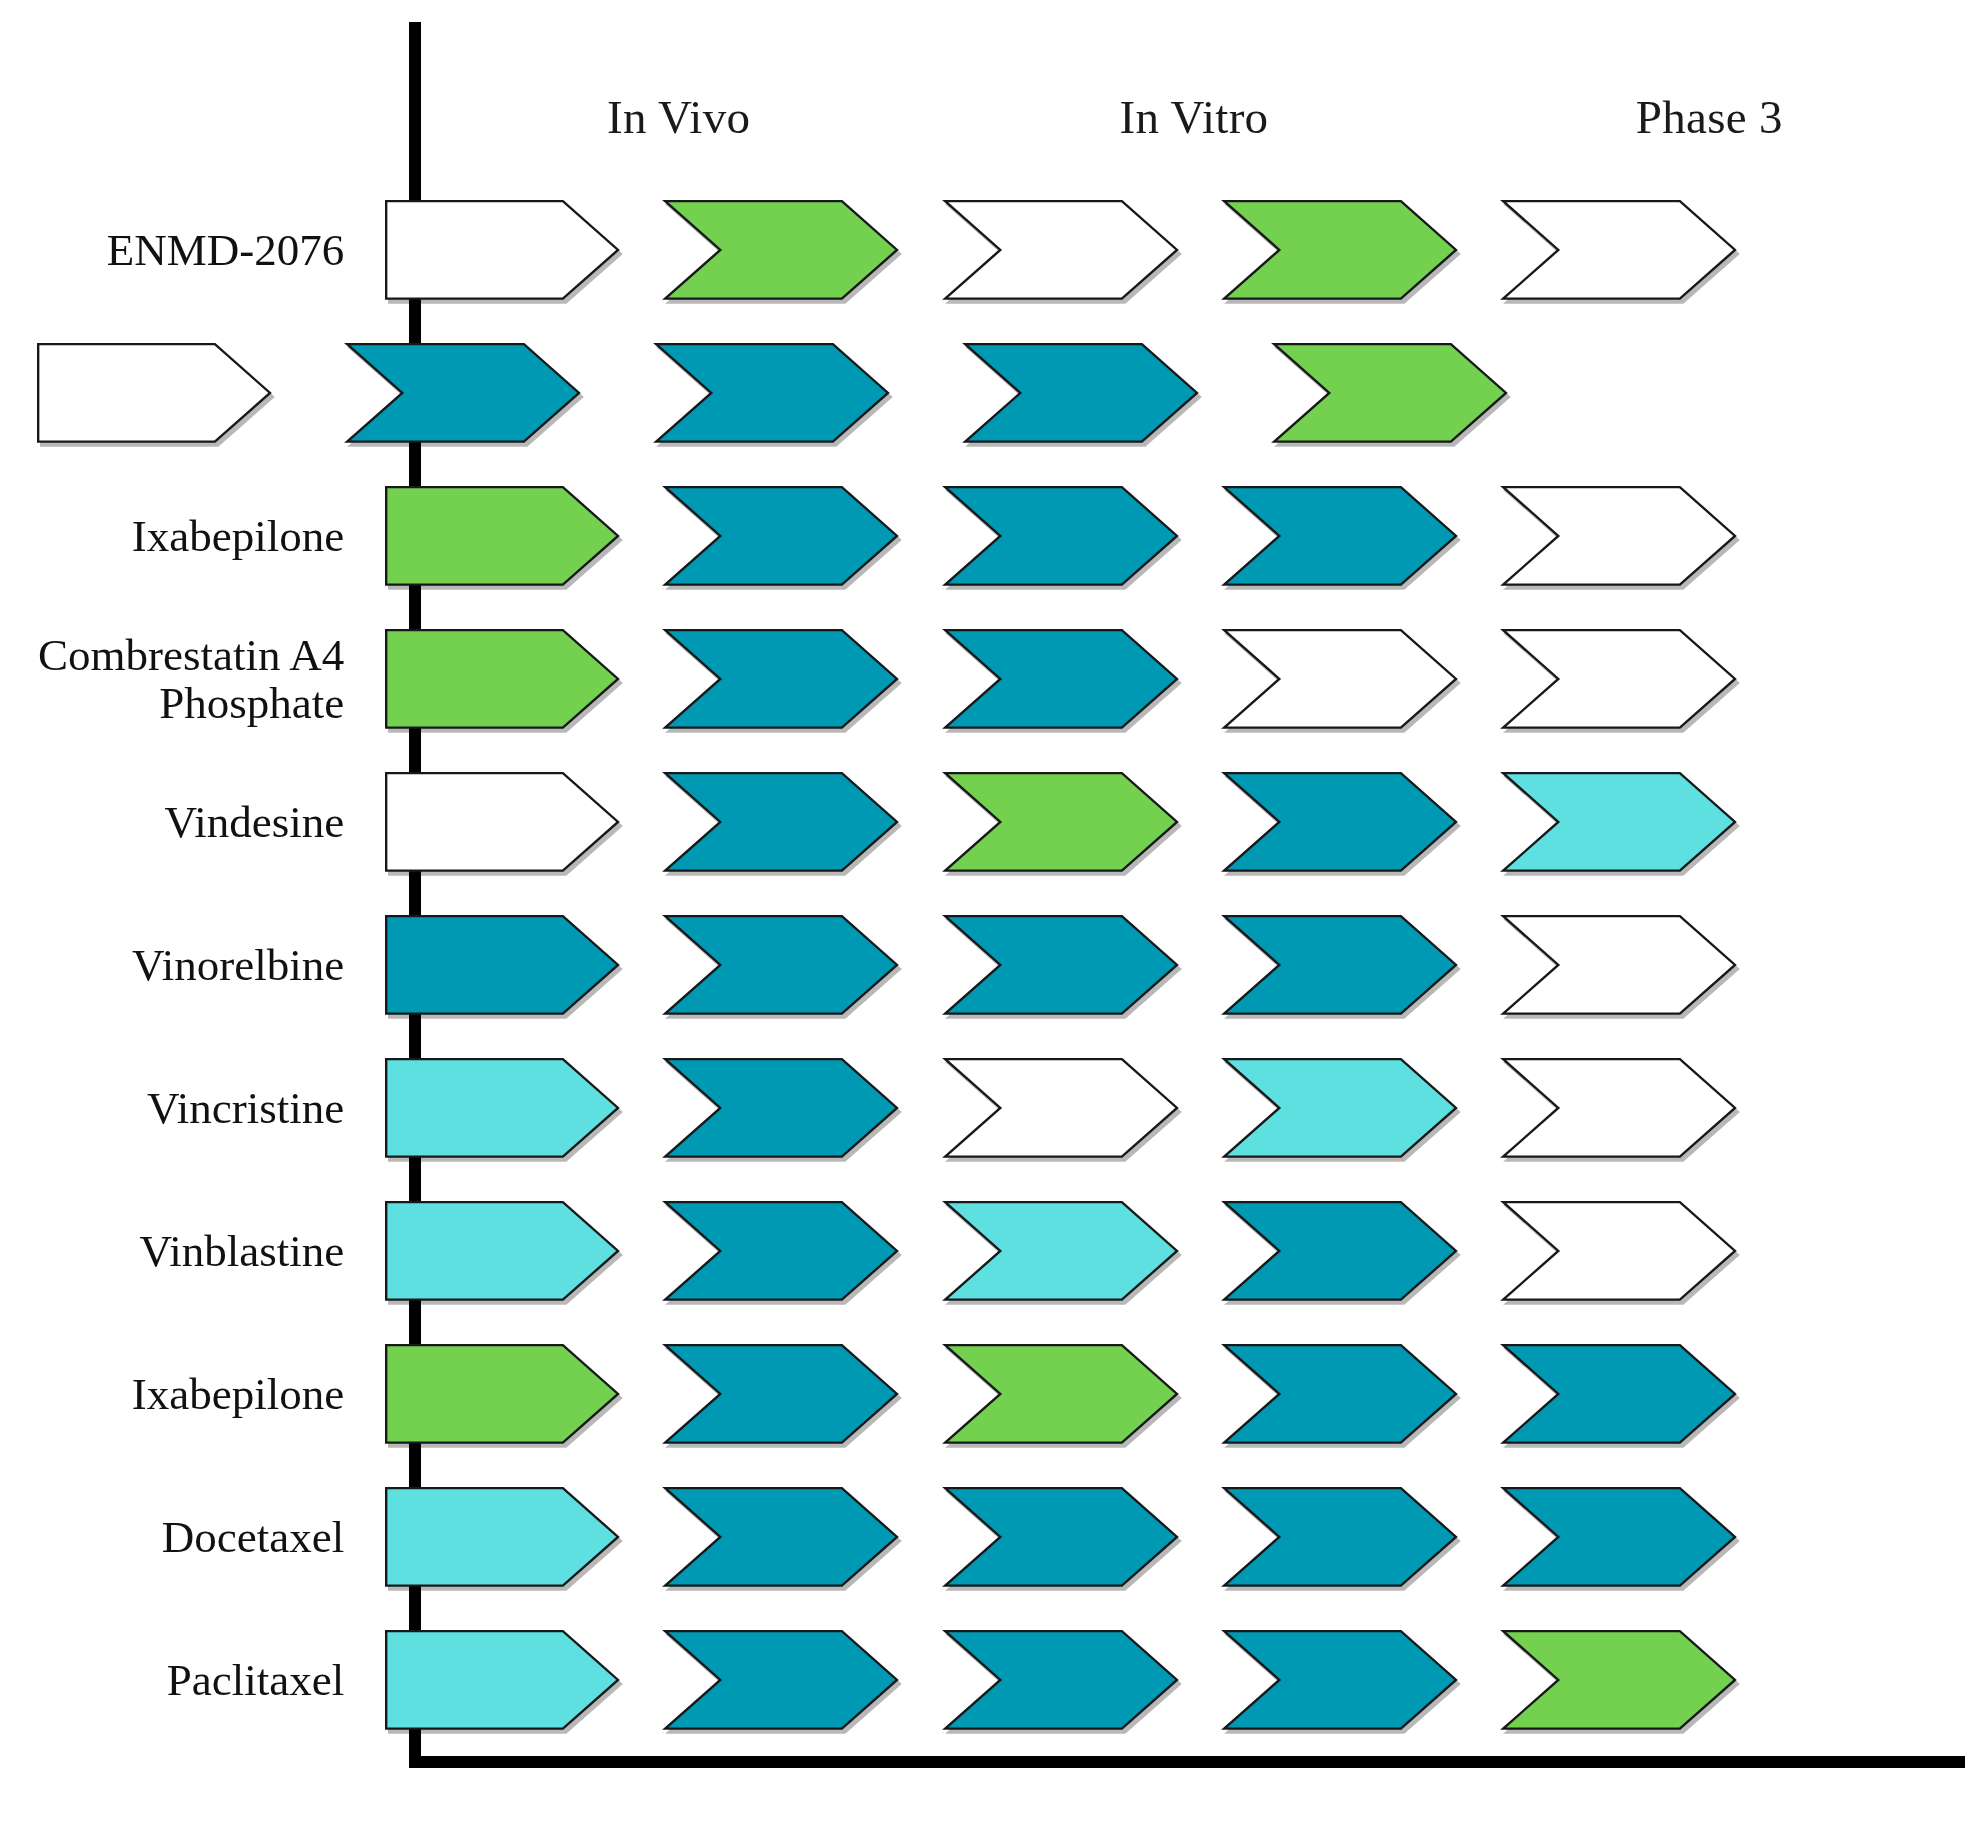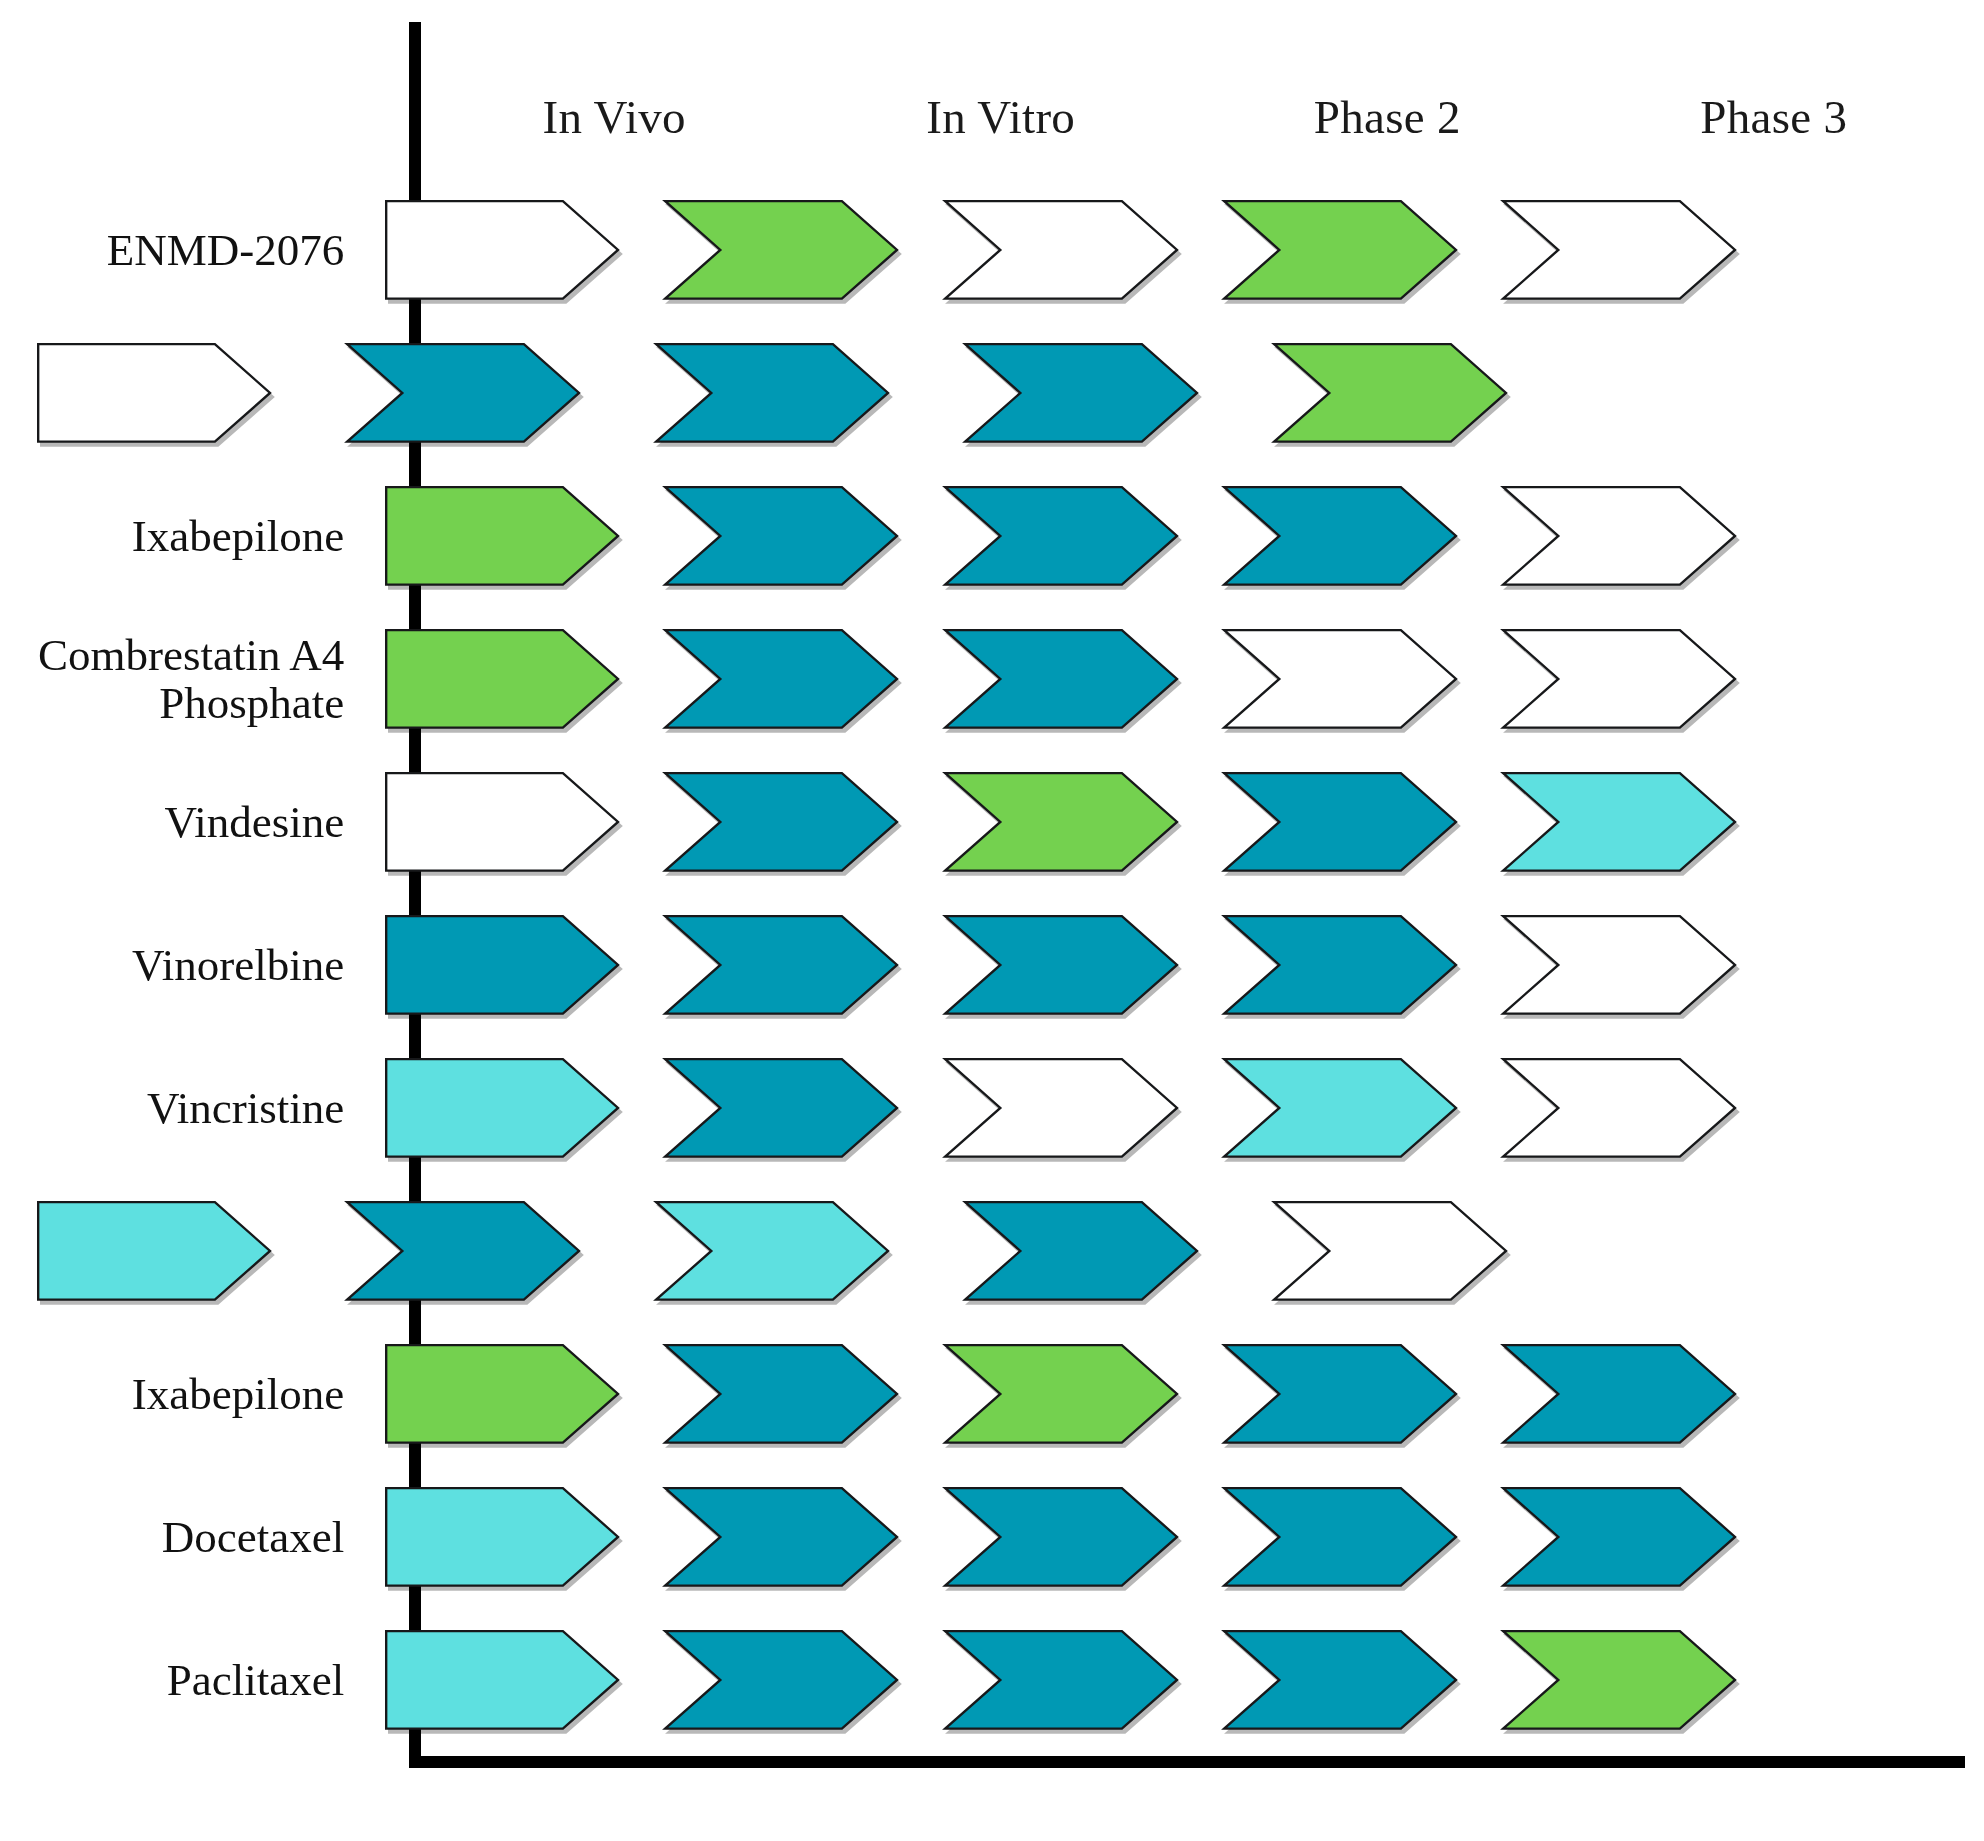--- a/index.html
+++ b/index.html
@@ -117,21 +117,20 @@
 <body>
 
 <div id="figure">
 
   <div class="axis-vertical"></div>
   <div class="axis-horizontal"></div>
 
   <div class="header-row">
     <div class="col-header">In Vivo</div>
     <div class="col-header">In Vitro</div>
-    <div class="col-header">Phase 2</div>
     <div class="col-header">Phase 3</div>
   </div>
 
   <div class="grid" id="grid-body">
       <div class="row">
         <div class="row-label">ENMD-2076</div>
         <div class="cells">
           <div class="cell">
             <span class="chev">
               <svg viewBox="0 0 398 172" preserveAspectRatio="none">
@@ -403,20 +402,21 @@
           <div class="cell">
             <span class="chev">
               <svg viewBox="0 0 398 172" preserveAspectRatio="none">
                 <polygon points="2,2 300,2 393,85 300,168 2,168 95,85" fill="#FFFFFF"></polygon>
               </svg>
             </span>
           </div>
         </div>
       </div>
       <div class="row">
+        <div class="row-label">Vinblastine</div>
         <div class="cells">
           <div class="cell">
             <span class="chev">
               <svg viewBox="0 0 398 172" preserveAspectRatio="none">
                 <polygon points="2,2 300,2 393,85 300,168 2,168" fill="#5EE0E0"></polygon>
               </svg>
             </span>
           </div>
           <div class="cell">
             <span class="chev">

